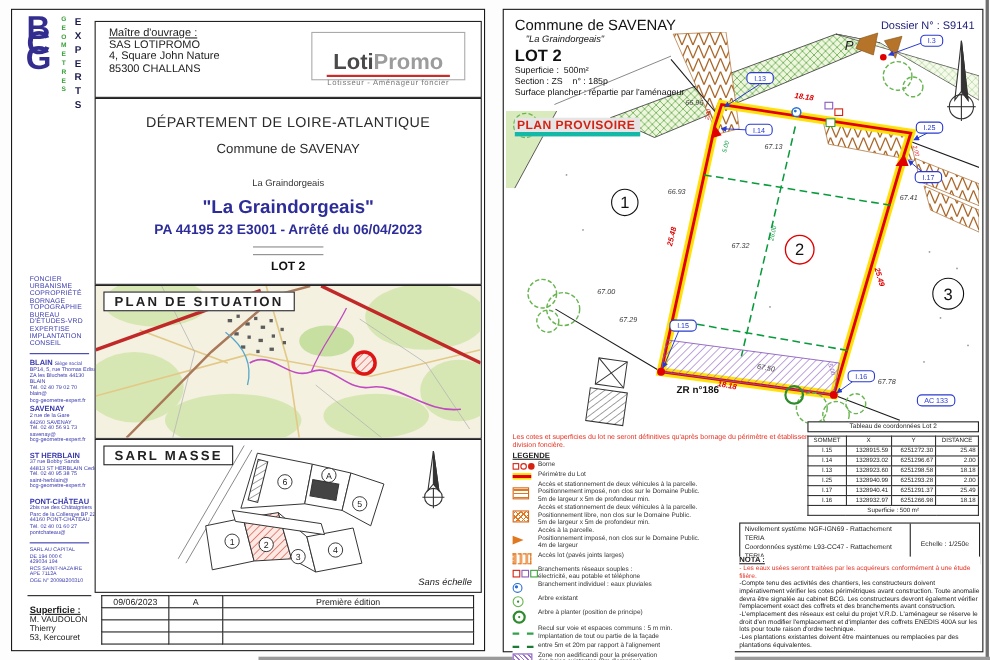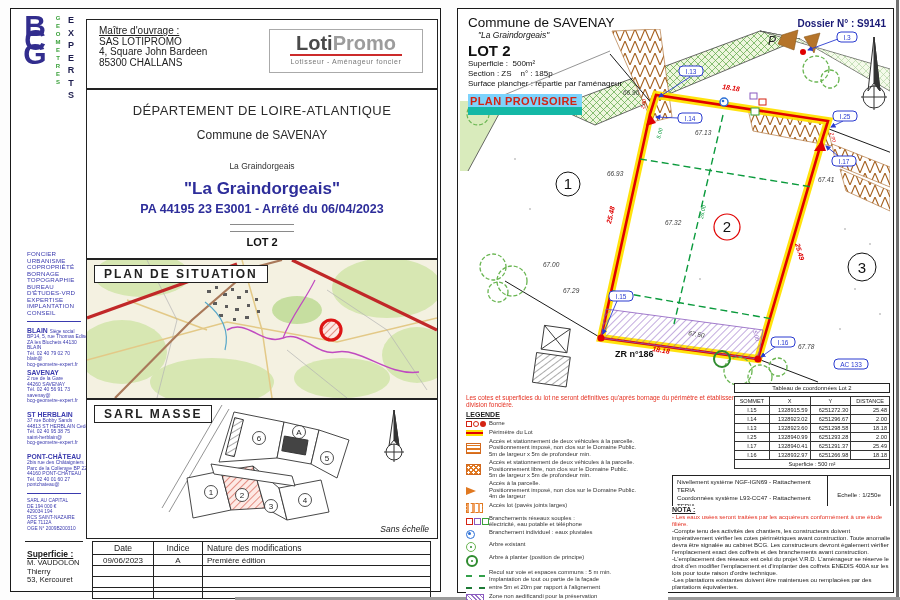--- a/index.html
+++ b/index.html
@@ -25,51 +25,51 @@
   .company{left:16px;top:489px;width:64px;color:#3a3aae;font-size:4.8px;line-height:5.6px}
   .arch{left:16px;top:540px;width:66px;color:#1a1a1a}
   .arch .alab{font-size:8.5px;font-weight:bold;text-decoration:underline}
   .arch .anm{font-size:7.6px;line-height:8.6px}
   .sepb{left:14px;width:58px;border-top:1.2px solid #222}
 
   
   .ownbox{left:75px;top:10px;width:352px;height:70px;border:1px solid #222;box-sizing:border-box;display:flex}
   .own-tx{padding:6px 0 0 12px;font-size:10px;line-height:10.5px;color:#222}
   .own-lab{text-decoration:underline}
-  .loti{margin-left:auto;margin-right:14px;margin-top:9px;width:154px;height:44px;border:1px solid #aaa;text-align:center;padding-top:3px;box-sizing:border-box}
+  .loti{margin-left:auto;margin-right:14px;margin-top:9px;width:140px;height:44px;border:1px solid #aaa;text-align:center;padding-top:17px;box-sizing:border-box}
   .loti-nm{font-size:20px;font-weight:bold;line-height:21px;border-bottom:2px solid #cc2b2b;display:inline-block;padding:0 6px}
   .loti-b{color:#4a4a4a}.loti-l{color:#9c9c9c}
   .loti-tag{font-size:7px;color:#777;letter-spacing:.6px;margin-top:2px}
   .titlebox{left:75px;top:80px;width:352px;height:170px;border:1px solid #222;box-sizing:border-box;text-align:center}
   .t-dept{margin-top:13px;font-size:13px;color:#2b2b2b;letter-spacing:.4px}
   .t-com{margin-top:10px;font-size:12px;color:#2b2b2b}
   .t-place{margin-top:19px;font-size:8.5px;color:#333}
   .t-proj{margin-top:8px;font-size:17px;font-weight:bold;color:#2d2d9a}
   .t-perm{margin-top:3px;font-size:12.5px;font-weight:bold;color:#2d2d9a}
   .t-div{width:64px;border-top:1.5px solid #8a8a8a;margin:8px auto 5px auto}
   .t-doc{font-size:14px;font-weight:bold;letter-spacing:2px;color:#111}
   .t-lot{font-size:11px;font-weight:bold;color:#111}
   .planbox{border:1px solid #222;box-sizing:border-box;background:#fff;overflow:hidden}
   .pb-sit{left:75px;top:250px;width:352px;height:140px}
   .pb-mas{left:75px;top:390px;width:352px;height:140px}
   .pb-label{position:absolute;top:5px;left:7px;background:#fff;border:1px solid #222;padding:1px 9px;font-size:12px;font-weight:bold;letter-spacing:2px;z-index:3}
   .sans{position:absolute;right:8px;bottom:4px;font-size:8.5px;font-style:italic;color:#222;z-index:3}
   .modt{left:81px;top:532px;width:339px;border-collapse:collapse}
   .modt td,.modt th{border:1px solid #222;font-weight:normal;font-size:8px;color:#222;height:10px;padding:0 4px}
   .modt th{font-size:8.6px;height:12px}
-  .c-date{width:52px;text-align:center}.c-ind{width:40px;text-align:center}.c-nat{text-align:left}
+  .c-date{width:52px;text-align:center}.c-ind{width:40px;text-align:center}.c-nat{text-align:center}
 
   
   .r-head{left:10px;top:6px;z-index:6}
   .r-com{font-size:13.5px;color:#111}
   .r-place{font-size:8.5px;font-style:italic;margin-left:10px;color:#111}
   .r-lot{font-size:15px;font-weight:bold;margin-top:2px;color:#111}
   .r-det{font-size:8px;line-height:10px;color:#111}
-  .r-prov{display:inline-block;margin-top:5px;background:#7dd3fc;color:#d42313;font-weight:bold;font-size:11px;padding:1px 5px 0 2px;border-bottom:8px solid #14b8a6;letter-spacing:.4px}
-  .dossier{position:absolute;right:7px;top:9px;font-size:10px;font-weight:bold;color:#191975;z-index:6}
+  .r-prov{display:inline-block;margin-top:18px;background:#e5e5e5;color:#d42313;font-weight:bold;font-size:11px;padding:1px 5px 0 2px;border-bottom:4px solid #14b8a6;letter-spacing:.4px}
+  .dossier{position:absolute;right:7px;top:9px;font-size:10px;font-weight:normal;color:#191975;z-index:6}
   .rednote{left:8px;top:385px;width:296px;font-size:6.4px;line-height:7.4px;color:#e53122;z-index:5;background:#fff}
   .legend{left:8px;top:402px;width:202px;z-index:5;background:#fff}
   .lg-title{font-size:7px;font-weight:bold;text-decoration:underline;color:#222;margin-bottom:2px}
   .lg-item{display:flex;margin-bottom:2px}
   .lg-ic{width:23px;flex:none;display:flex;align-items:center;gap:1px;padding-top:1px}
   .lg-tx{font-size:5.9px;line-height:6.4px;color:#333;white-space:pre-line}
   .ic-sq{width:4px;height:4px;border:1px solid #d42313;display:inline-block}
   .ic-ci{width:4px;height:4px;border:1px solid #d42313;border-radius:50%;display:inline-block}
   .ic-dot{width:6px;height:6px;background:#d42313;border-radius:50%;display:inline-block}
   .ic-perim{width:17px;height:6px;background:linear-gradient(180deg,#ffe000 0 28%,#e00000 28% 72%,#ffe000 72% 100%);display:inline-block}
@@ -222,21 +222,21 @@
   <div class="abs arch">
     <div class="alab">Superficie :</div>
     <div class="anm">M. VAUDOLON Thierry</div>
     <div class="anm">53, Kercouret</div>
   </div>
 
   <div class="abs ownbox">
     <div class="own-tx">
       <div class="own-lab">Maître d'ouvrage :</div>
       <div>SAS LOTIPROMO</div>
-      <div>4, Square John Bardeen</div>
+      <div>4, Square John Nature</div>
       <div>85300 CHALLANS</div>
     </div>
     <div class="loti">
       <div class="loti-nm"><span class="loti-b">Loti</span><span class="loti-l">Promo</span></div>
       <div class="loti-tag">Lotisseur - Aménageur foncier</div>
     </div>
   </div>
 
   <div class="abs titlebox">
     <div class="t-dept">DÉPARTEMENT DE LOIRE-ATLANTIQUE</div>
@@ -340,25 +340,20 @@
         <polygon points="307,10 312,46 307,40" fill="#333"></polygon>
         <circle cx="307" cy="52" r="8" fill="none"></circle>
         <line x1="297" y1="52" x2="317" y2="52"></line>
           <line x1="307" y1="44" x2="307" y2="62"></line>
       </g>
     </svg>
   </div>
 
   <table class="abs modt">
     <tbody>
-        <tr>
-      <th class="c-date">Date</th>
-      <th class="c-ind">Indice</th>
-      <th class="c-nat" style="text-align:left">Nature des modifications</th>
-    </tr>
     <tr>
       <td class="c-date">09/06/2023</td>
       <td class="c-ind">A</td>
       <td class="c-nat">Première édition</td>
     </tr>
     <tr>
           <td class="c-date"></td>
           <td class="c-ind"></td>
           <td class="c-nat"></td>
         </tr>

